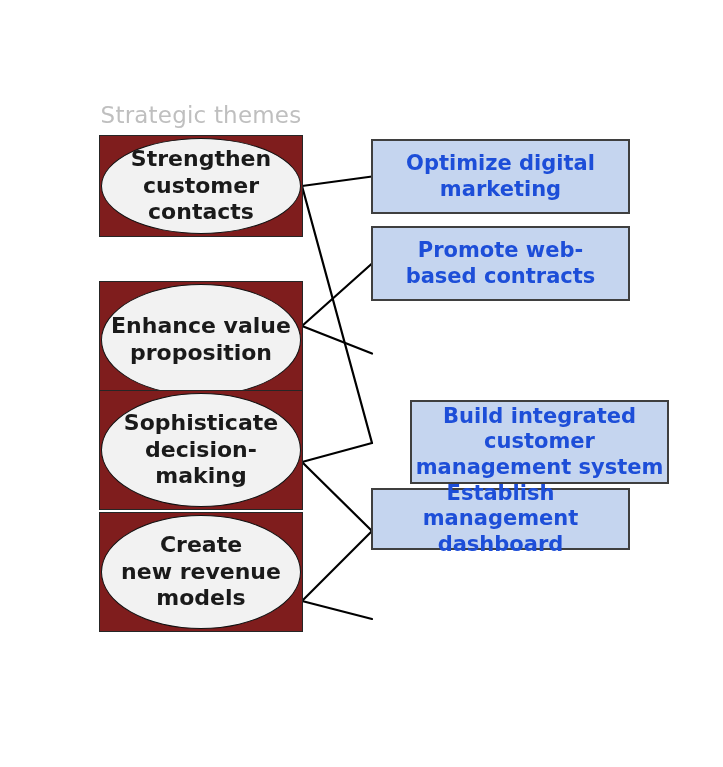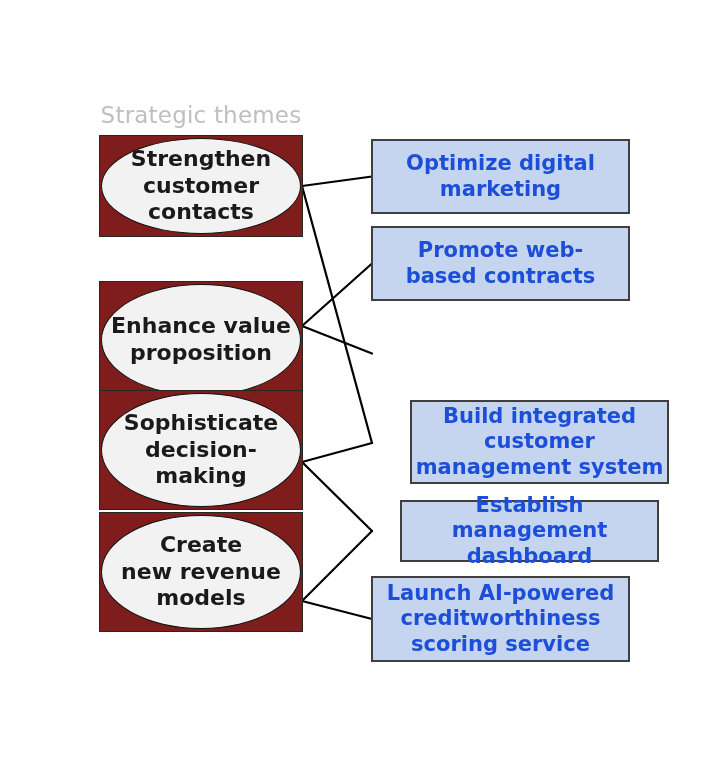--- a/index.html
+++ b/index.html
@@ -166,25 +166,20 @@
 based contracts</span>
   </div>
 
 
   <div class="measure-box" id="measure-3" style="left:371px; top:400px; width:259px; height:84px;margin-left:39px;">
     <span class="measure-label">Build integrated
 customer
 management system</span>
   </div>
 
-  <div class="measure-box" id="measure-4" style="left:371px; top:500px; width:259px; height:62px;margin-left:29px;">
+  <div class="measure-box" id="measure-4" style="left:371px; top:488px; width:259px; height:62px;">
     <span class="measure-label">Establish
 management
 dashboard</span>
   </div>
 
-  <div class="measure-box" id="measure-5" style="left:371px; top:576px; width:259px; height:86px;">
-    <span class="measure-label">Launch AI-powered
-creditworthiness
-scoring service</span>
-  </div>
 
 </div>
 
 </body></html>

